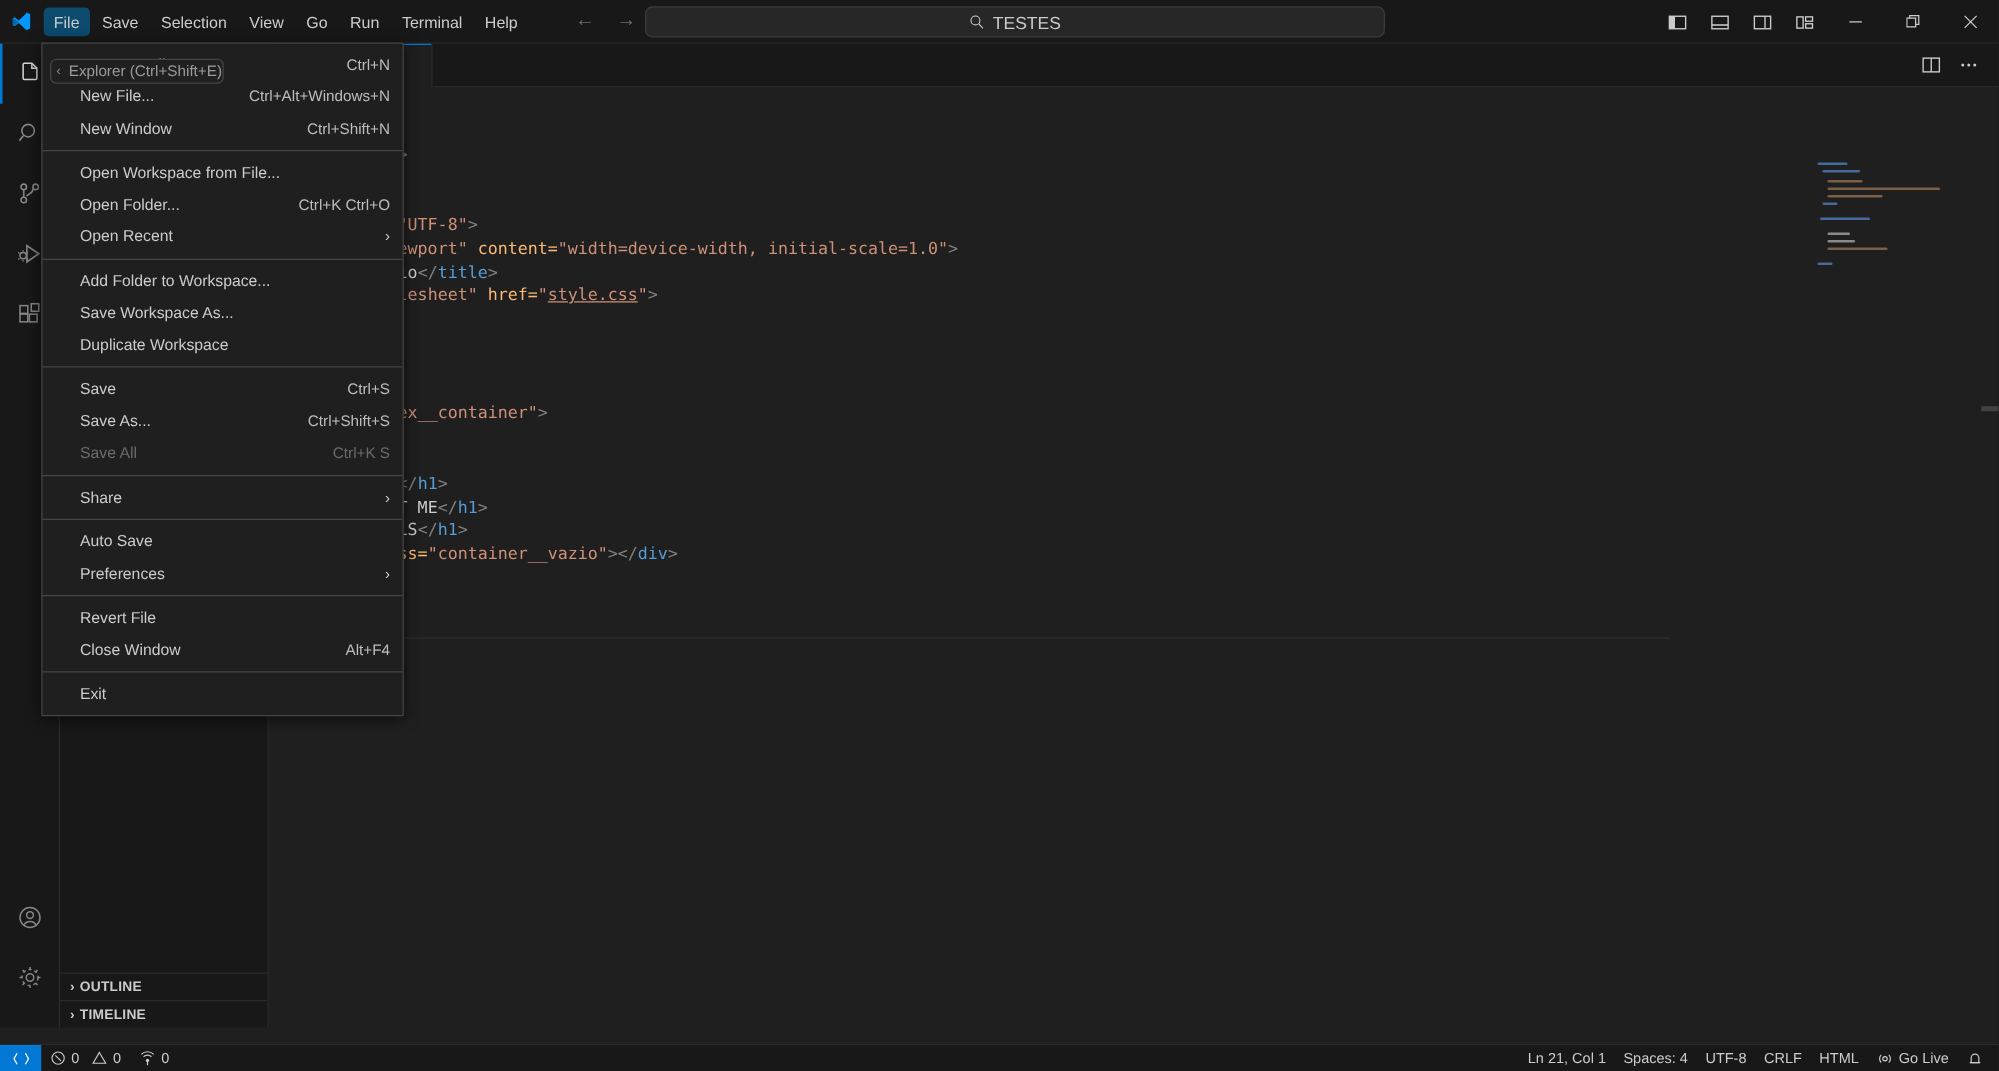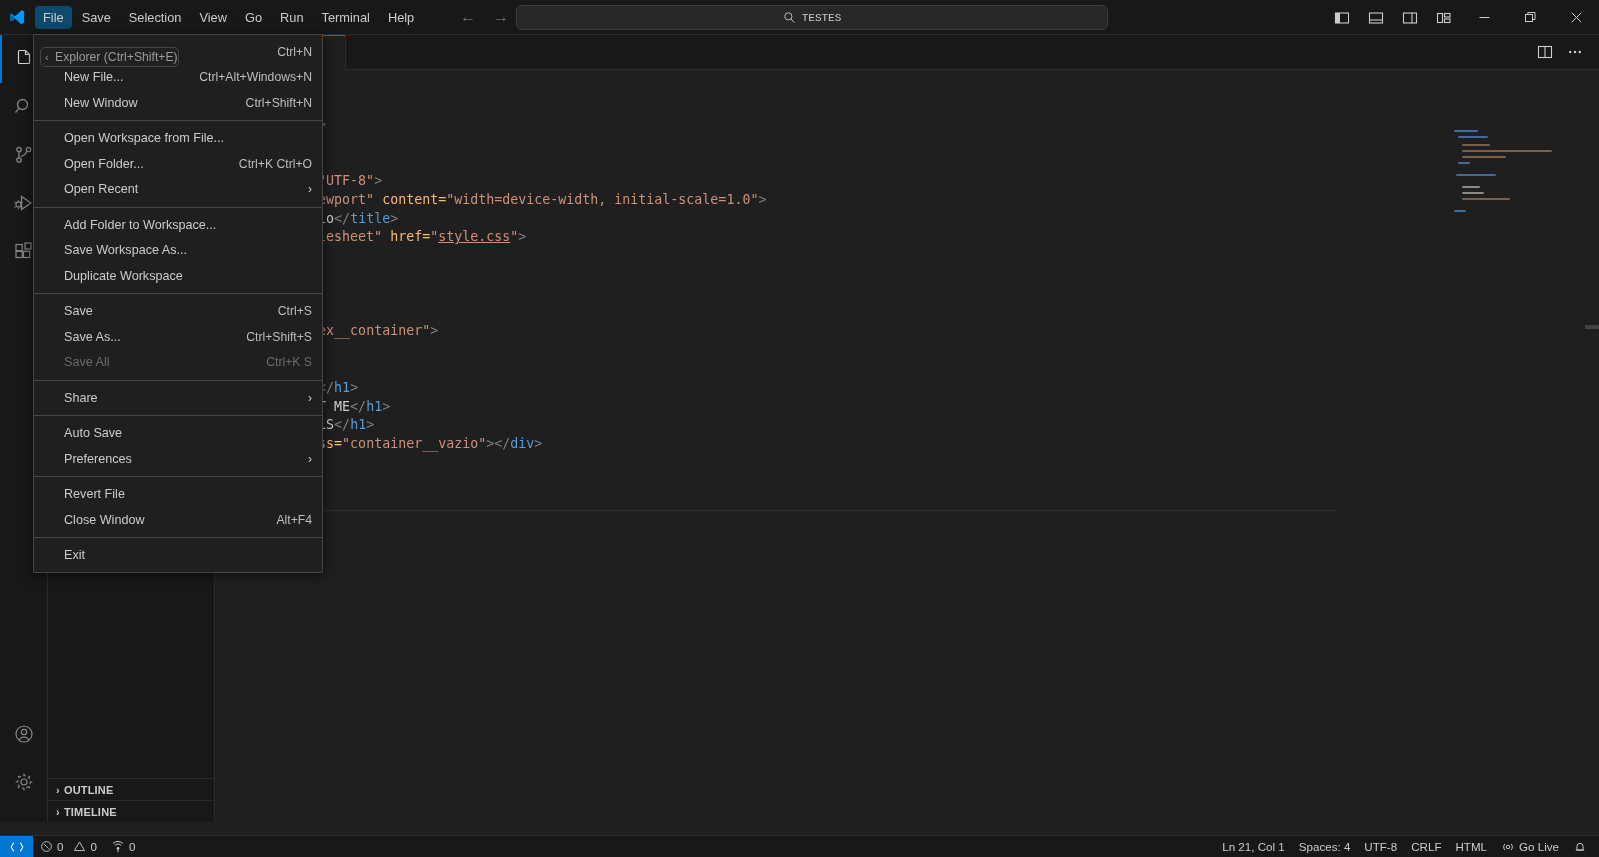--- a/index.html
+++ b/index.html
@@ -27,21 +27,21 @@
   .menu-title.open { background: #0c4a6e; }
 
   .nav-arrows { position: absolute; left: 460px; display: flex; gap: 17px; align-items: center; }
   .nav-arrow { color: #6e6e6e; font-size: 16px; line-height: 16px; }
 
   .searchbox {
     position: absolute; left: 516px; top: 5px; width: 592px; height: 25px;
     background: #272727; border: 1px solid #3c3c3c; border-radius: 6px;
     display: flex; align-items: center; justify-content: center; gap: 6px;
   }
-  .searchbox .s-label { color: #cccccc; font-size: 11px; font-family: Liberation Mono, monospace; }
+  .searchbox .s-label { color: #cccccc; font-size: 14px; }
 
   .win-right { position: absolute; right: 0; top: 0; height: 35px; display: flex; align-items: center; }
   .layout-btn { width: 34px; height: 35px; display: flex; align-items: center; justify-content: center; }
   .win-btn { width: 46px; height: 35px; display: flex; align-items: center; justify-content: center; }
 
   
   .activitybar {
     position: absolute; left: 0; top: 35px; width: 48px; height: 787px;
     background: #181818; display: flex; flex-direction: column; align-items: center;
     border-right: 1px solid #2b2b2b;

